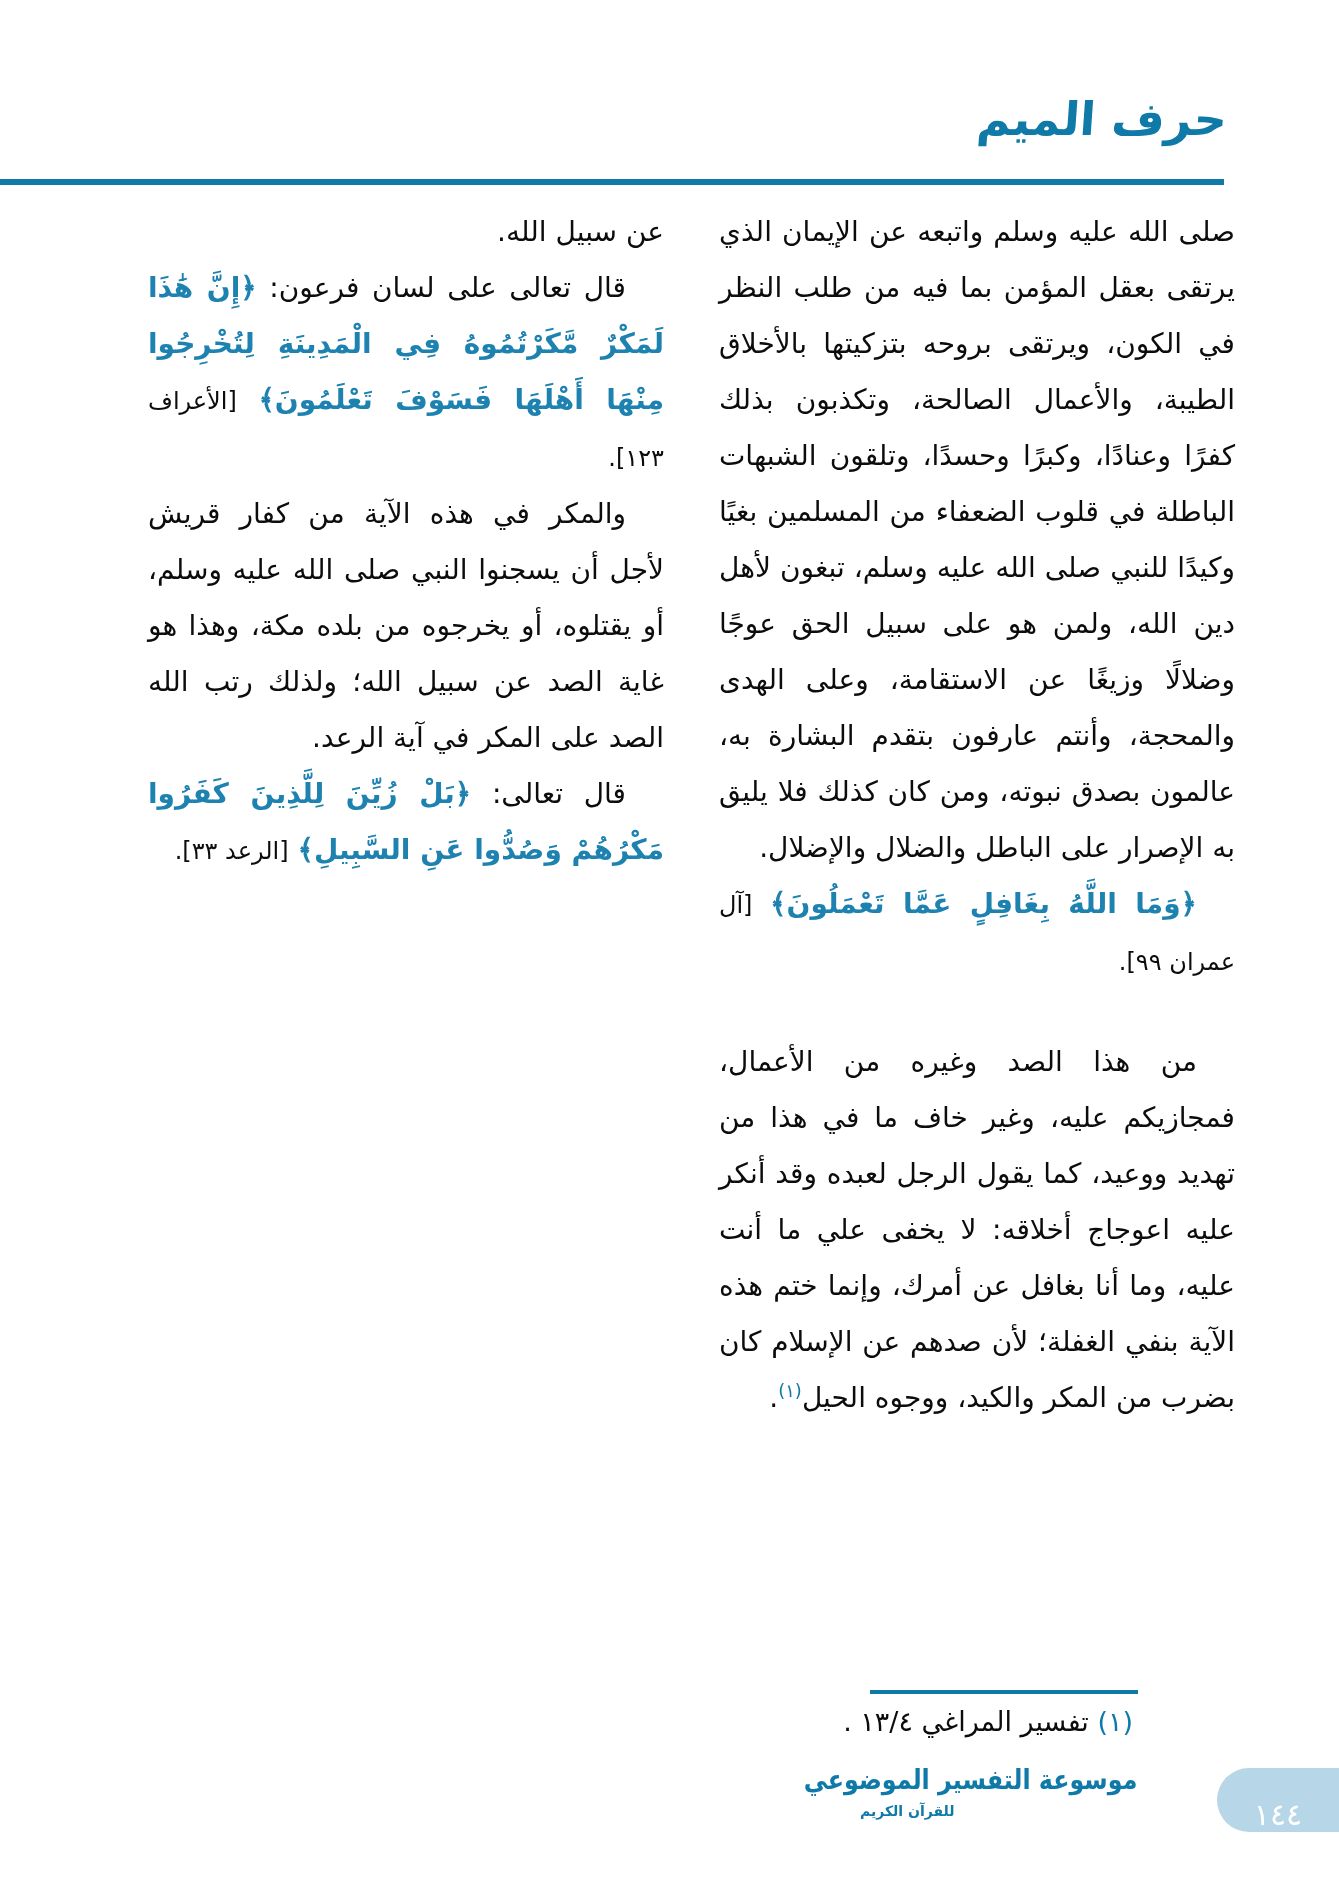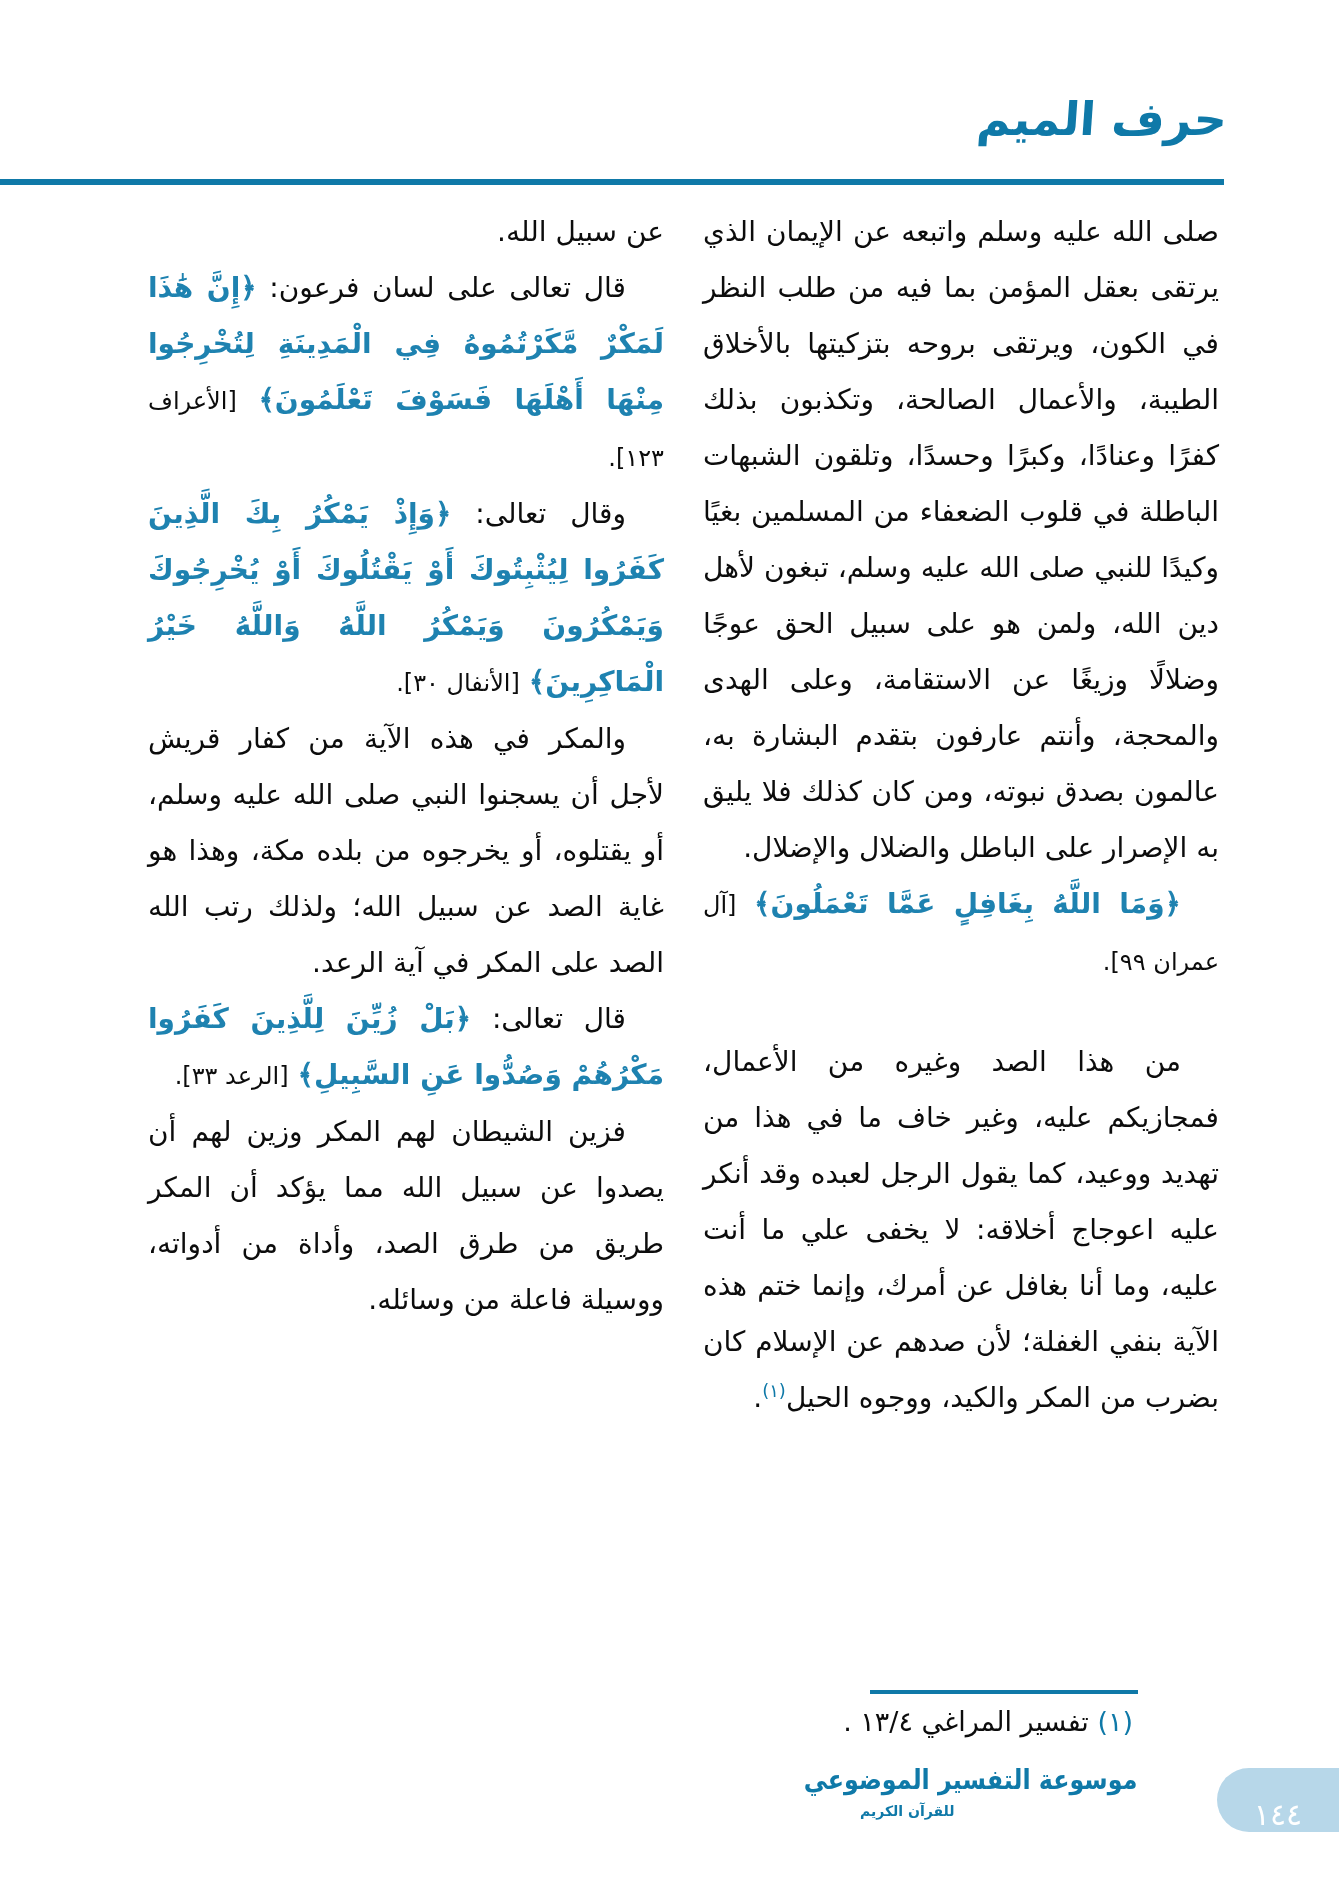--- a/index.html
+++ b/index.html
@@ -21,21 +21,21 @@
     position:absolute;top:179px;left:0;
     width:1224px;height:6px;background:#0f79a8;
   }
   
   .col{
     position:absolute;top:204px;width:516px;
     direction:rtl;text-align:justify;
     font-size:28px;line-height:56px;color:#0c0c0c;
   }
   .col-left{left:148px;}
-  .col-right{left:703px;}
+  .col-right{left:719px;}
   .col p{margin:0;text-indent:38px;}
   .col p.cont{text-indent:0;}
   .col p.gap-before{margin-top:44px;}
   .verse{color:#1e82b0;font-weight:bold;}
   .ref{color:#0c0c0c;font-size:24px;}
   .fn-marker{color:#0f79a8;font-size:18px;vertical-align:super;line-height:0;}
   
   .footnote-separator{
     position:absolute;top:1690px;left:870px;
     width:268px;height:4px;background:#0f79a8;
@@ -93,34 +93,26 @@
   <div class="col col-left">
     <p class="cont">
       <span>عن سبيل الله.</span>
     </p>
     <p>
       <span>قال تعالى على لسان فرعون: </span>
       <span class="verse">﴿إِنَّ هَٰذَا لَمَكْرٌ مَّكَرْتُمُوهُ فِي الْمَدِينَةِ لِتُخْرِجُوا مِنْهَا أَهْلَهَا فَسَوْفَ تَعْلَمُونَ﴾</span>
       <span class="ref">[الأعراف ١٢٣].</span>
     </p>
     <p>
-      <span>وقال تعالى: </span>
-      <span class="verse">﴿وَإِذْ يَمْكُرُ بِكَ الَّذِينَ كَفَرُوا لِيُثْبِتُوكَ أَوْ يَقْتُلُوكَ أَوْ يُخْرِجُوكَ وَيَمْكُرُونَ وَيَمْكُرُ اللَّهُ وَاللَّهُ خَيْرُ الْمَاكِرِينَ﴾</span>
-      <span class="ref">[الأنفال ٣٠].</span>
-    </p>
-    <p>
       <span>والمكر في هذه الآية من كفار قريش لأجل أن يسجنوا النبي صلى الله عليه وسلم، أو يقتلوه، أو يخرجوه من بلده مكة، وهذا هو غاية الصد عن سبيل الله؛ ولذلك رتب الله الصد على المكر في آية الرعد.</span>
     </p>
     <p>
       <span>قال تعالى: </span>
       <span class="verse">﴿بَلْ زُيِّنَ لِلَّذِينَ كَفَرُوا مَكْرُهُمْ وَصُدُّوا عَنِ السَّبِيلِ﴾</span>
       <span class="ref">[الرعد ٣٣].</span>
-    </p>
-    <p>
-      <span>فزين الشيطان لهم المكر وزين لهم أن يصدوا عن سبيل الله مما يؤكد أن المكر طريق من طرق الصد، وأداة من أدواته، ووسيلة فاعلة من وسائله.</span>
     </p>
   </div>
 
   <div class="footnote-separator"></div>
 
   <div class="footnote">
     <span class="fn-lead">(١) </span><span>تفسير المراغي ١٣/٤ .</span>
   </div>
 
   <div class="publisher-logo">

